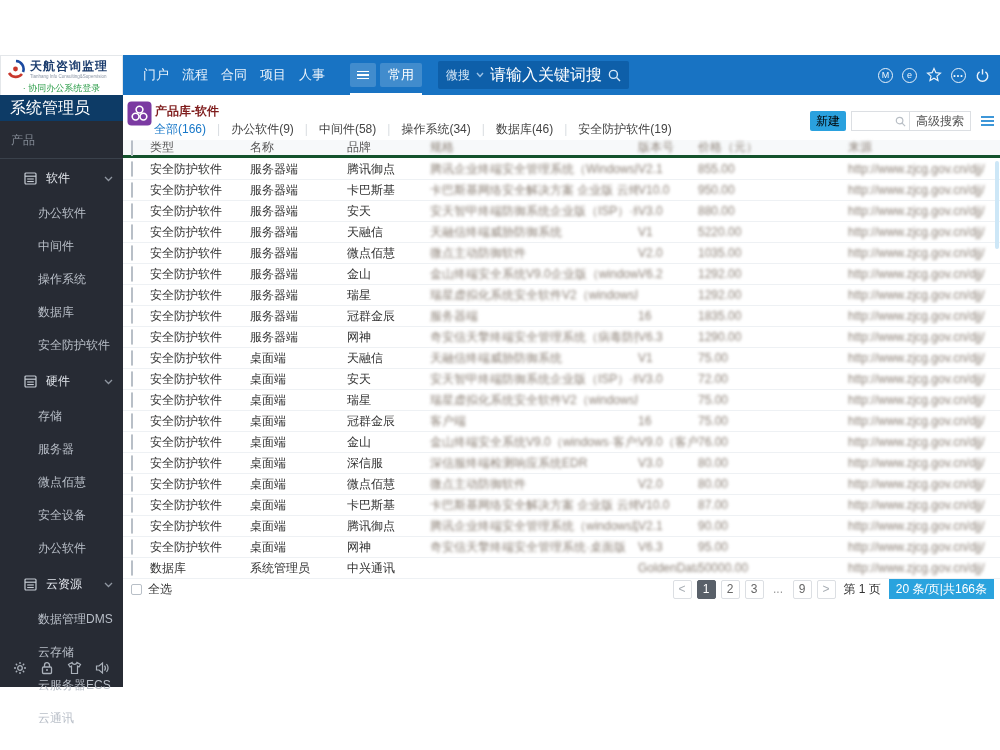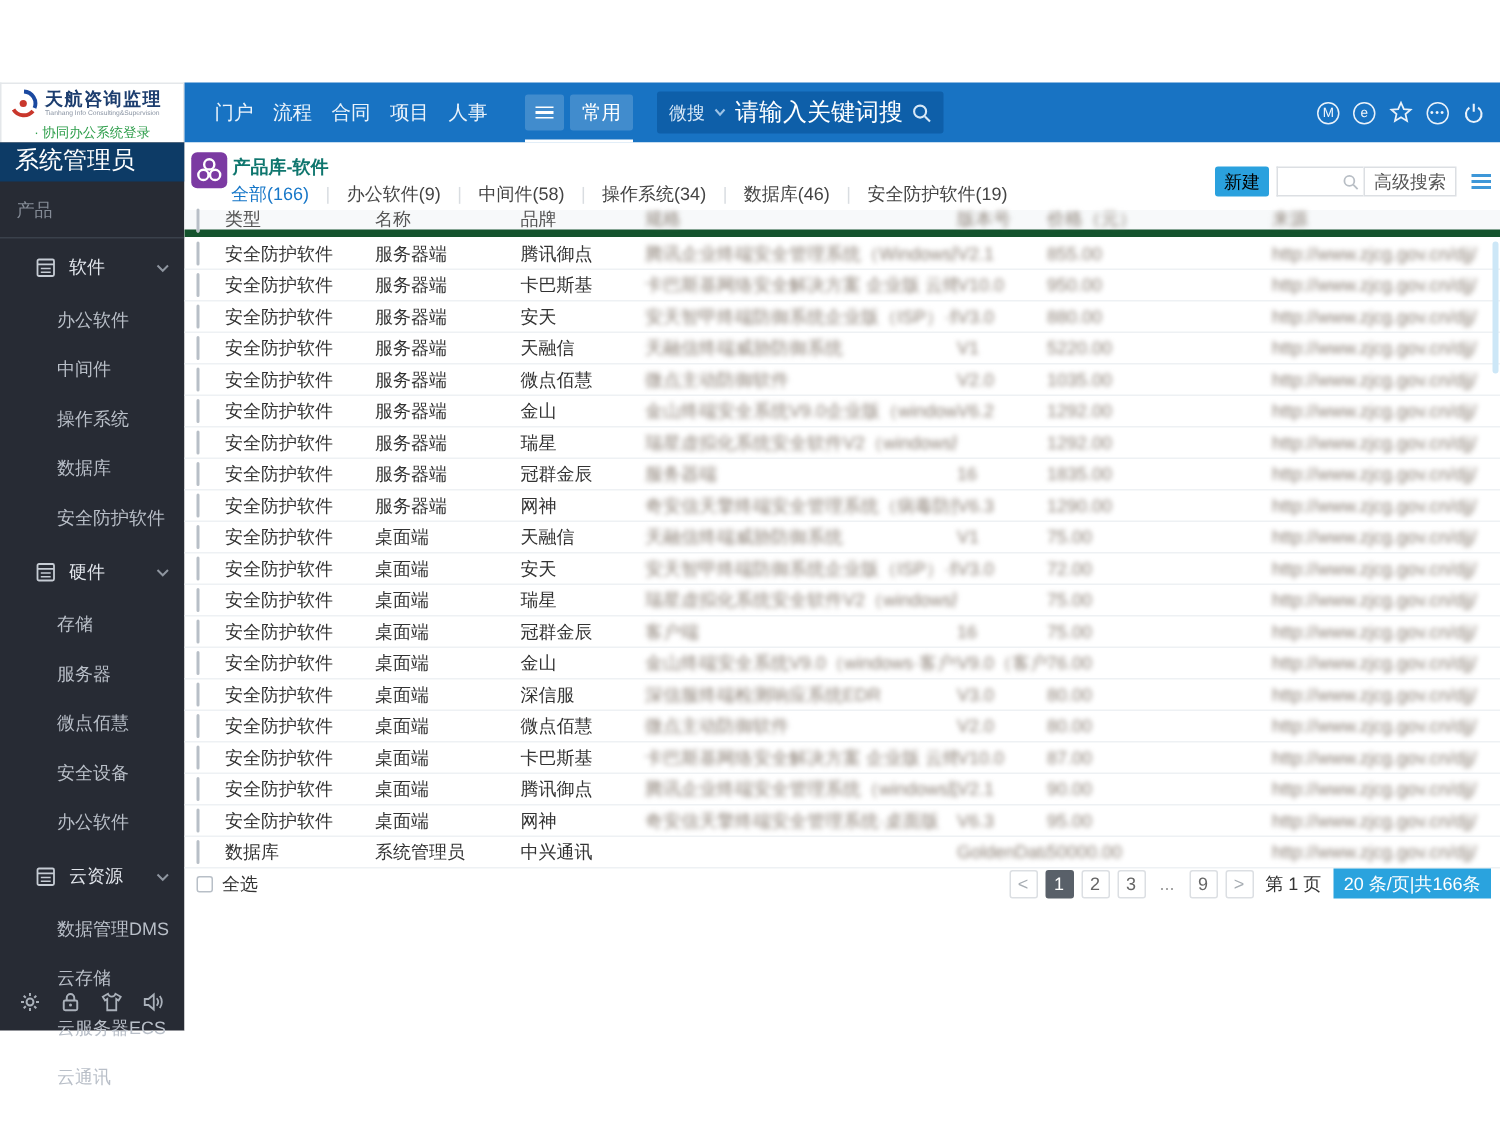--- a/index.html
+++ b/index.html
@@ -36,34 +36,34 @@
   .side-div { border-bottom:1px solid #3a414b; margin:0; }
   .group-head { display:flex; align-items:center; gap:9px; padding:11px 10px 10px 24px; color:#e2e6ec; font-size:12px; cursor:pointer; }
   .group-head .chev { margin-left:auto; }
   .sub-item { padding:8px 0 8px 38px; color:#b9bfc8; font-size:12px; cursor:pointer; }
   .side-icons { position:absolute; bottom:11px; left:0; width:123px; display:flex; justify-content:space-around; padding:0 6px; }
   .side-icons svg { cursor:pointer; }
 
   
   .main { position:absolute; left:123px; top:40px; width:877px; height:592px; background:#fff; }
   .page-icon { position:absolute; left:4px; top:6px; }
-  .page-title { position:absolute; left:32px; top:8px; font-size:12px; font-weight:bold; color:#0f766e; }
+  .page-title { position:absolute; left:32px; top:8px; font-size:12px; font-weight:bold; color:#7f1d1d; }
   .tabs { position:absolute; left:31px; top:26px; display:flex; font-size:12px; color:#444; }
   .tab { cursor:pointer; }
   .tab + .tab::before { content:"|"; color:#d9dde1; margin:0 11px; }
   .tab.active { color:#1777c8; }
   .toolbar { position:absolute; right:6px; top:16px; display:flex; align-items:center; gap:5px; }
   .btn-new { background:#2aa1de; color:#000000; font-size:12px; height:20px; padding:0 6px; line-height:20px; border-radius:2px; cursor:pointer; }
   .search-wrap { display:flex; align-items:center; height:20px; }
   .search-input { width:58px; height:20px; border:1px solid #dcdfe3; border-right:none; display:flex; align-items:center; justify-content:flex-end; padding-right:3px; }
   .btn-adv { height:20px; border:1px solid #dcdfe3; font-size:12px; color:#555; padding:0 6px; line-height:18px; cursor:pointer; background:#fff; }
   .list-toggle { margin-left:5px; display:flex; flex-direction:column; gap:2px; cursor:pointer; }
   .list-toggle i { display:block; width:13px; height:2px; background:#3e97d8; }
 
-  .table-head { position:absolute; left:0; right:0; top:45px; height:18px; display:flex; align-items:center; background:#f7f9fa; border-bottom:5px solid #14532d; font-size:12px; color:#555; }
+  .table-head { position:absolute; left:0; right:0; top:45px; height:18px; display:flex; align-items:center; background:#f7f9fa; border-bottom:3px solid #14532d; font-size:12px; color:#555; }
   .rows { position:absolute; left:0; right:0; top:64px; }
   .trow { height:21px; display:flex; align-items:center; border-bottom:1px solid #eef1f4; font-size:12px; color:#333; cursor:pointer; }
   .c0 { width:27px; padding-left:8px; }
   .c1 { width:100px; }
   .c2 { width:97px; }
   .c3 { width:83px; }
   .c4 { width:208px; white-space:nowrap; overflow:hidden; }
   .c5 { width:60px; white-space:nowrap; overflow:hidden; }
   .c6 { width:150px; }
   .c7 { flex:1; white-space:nowrap; overflow:hidden; padding-right:6px; }

